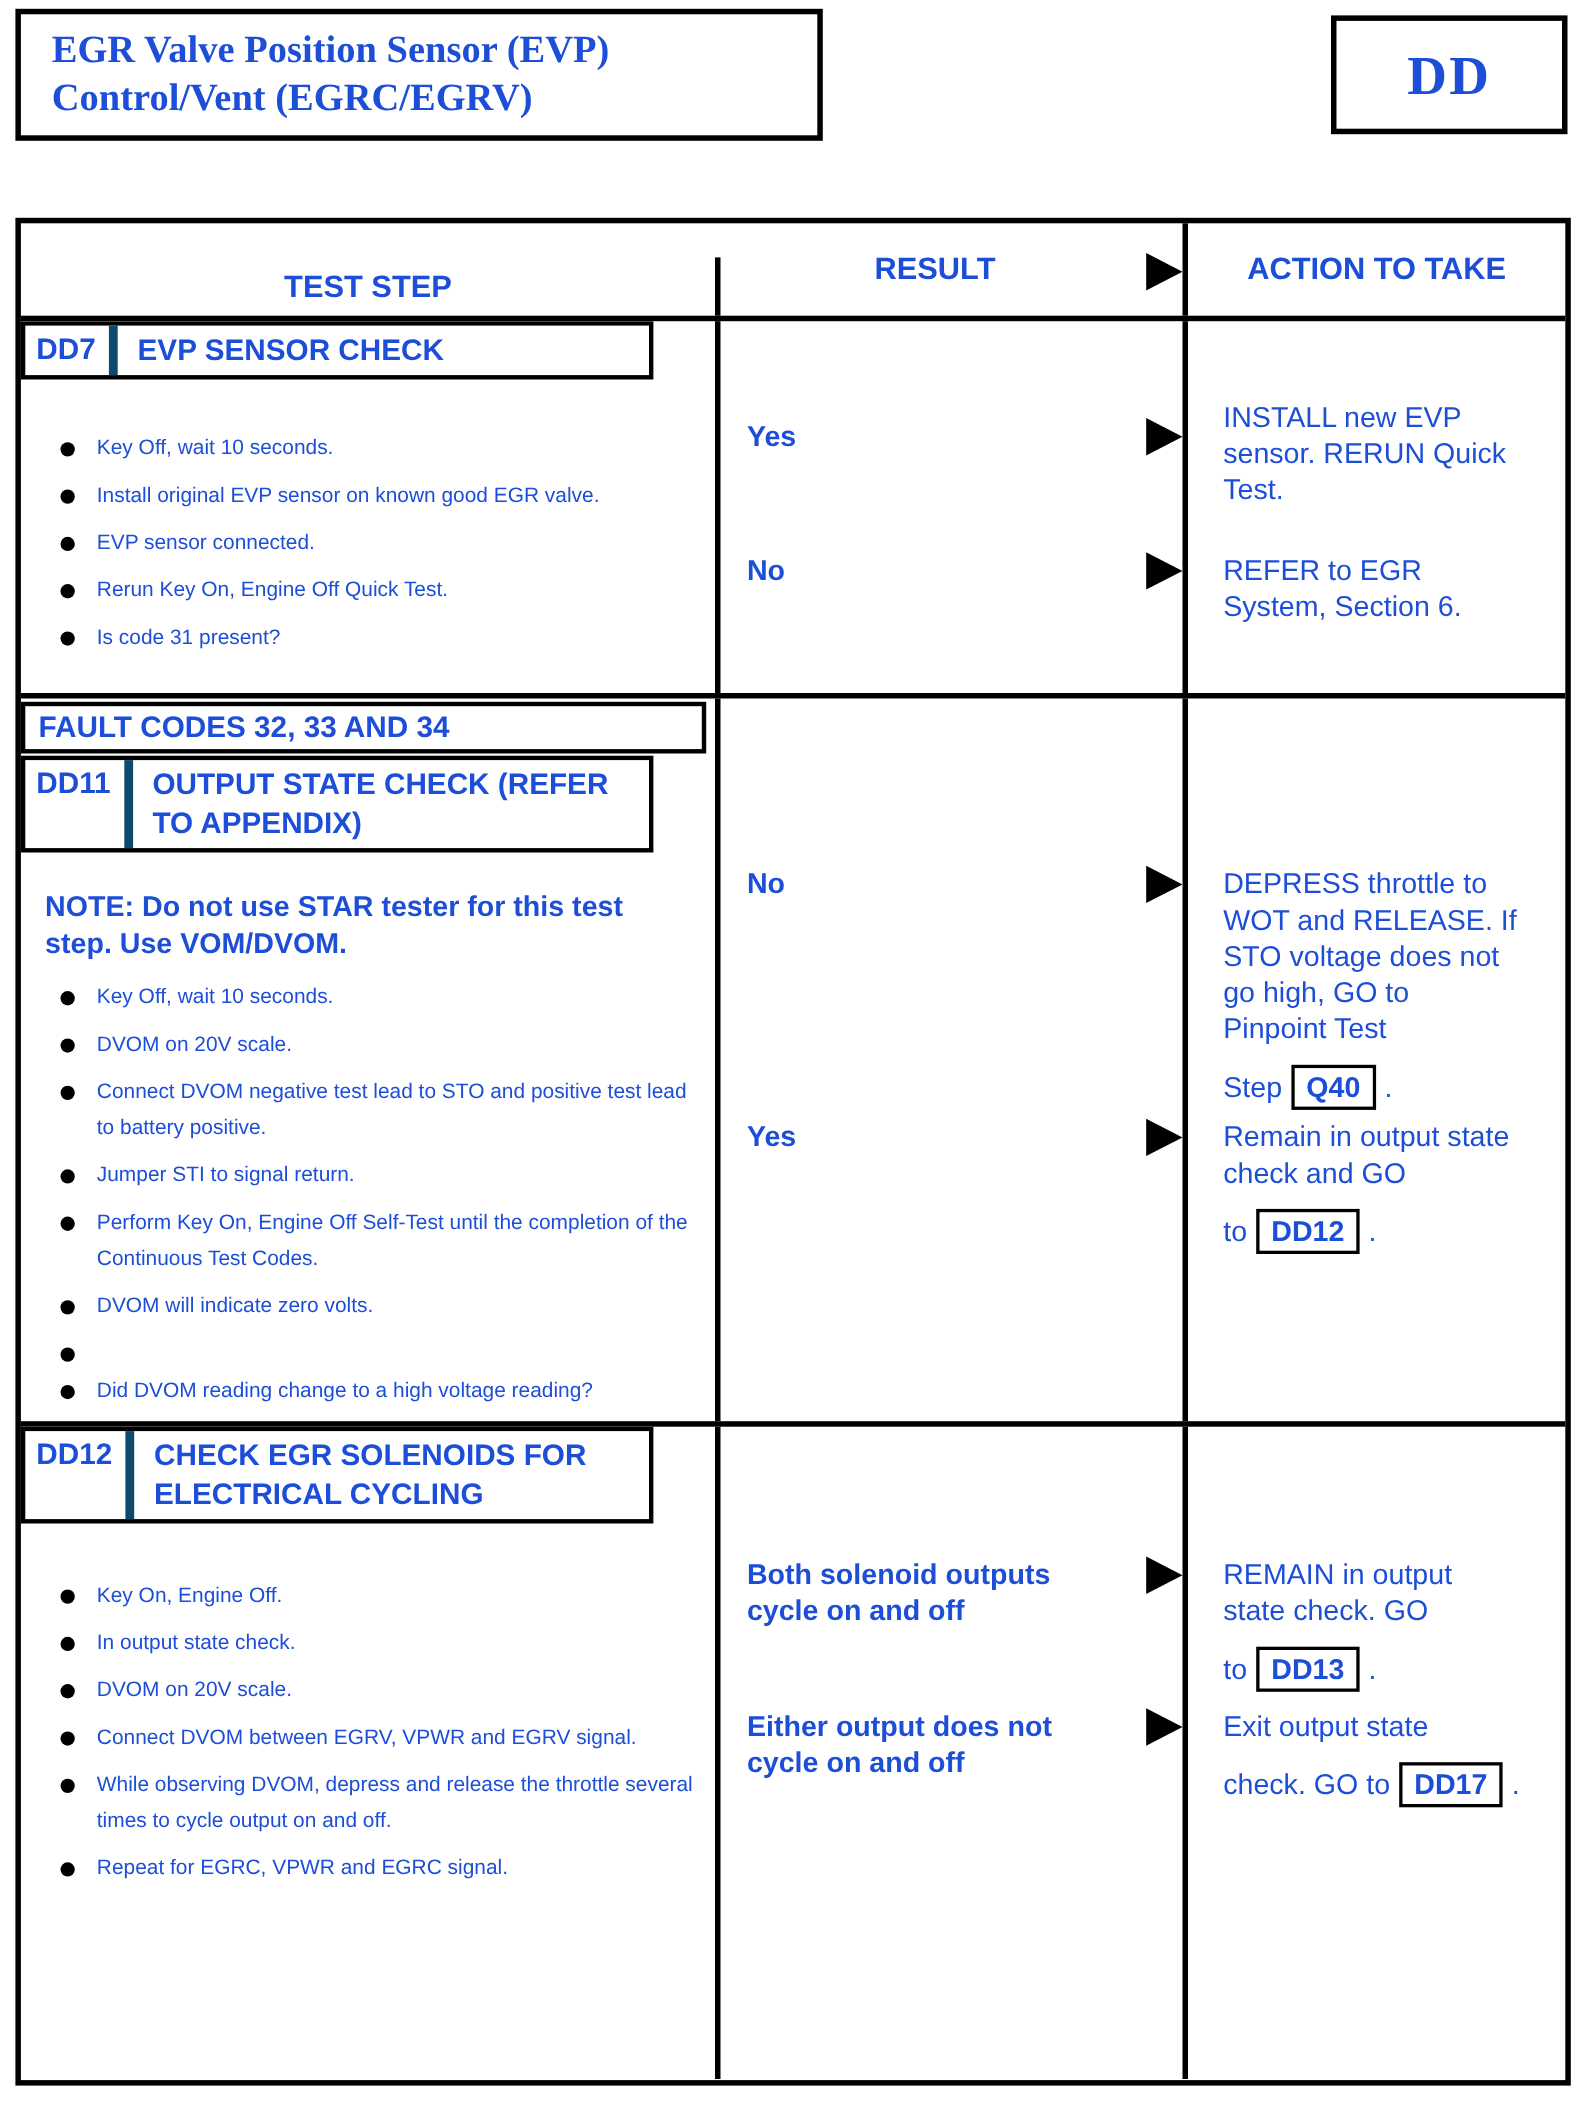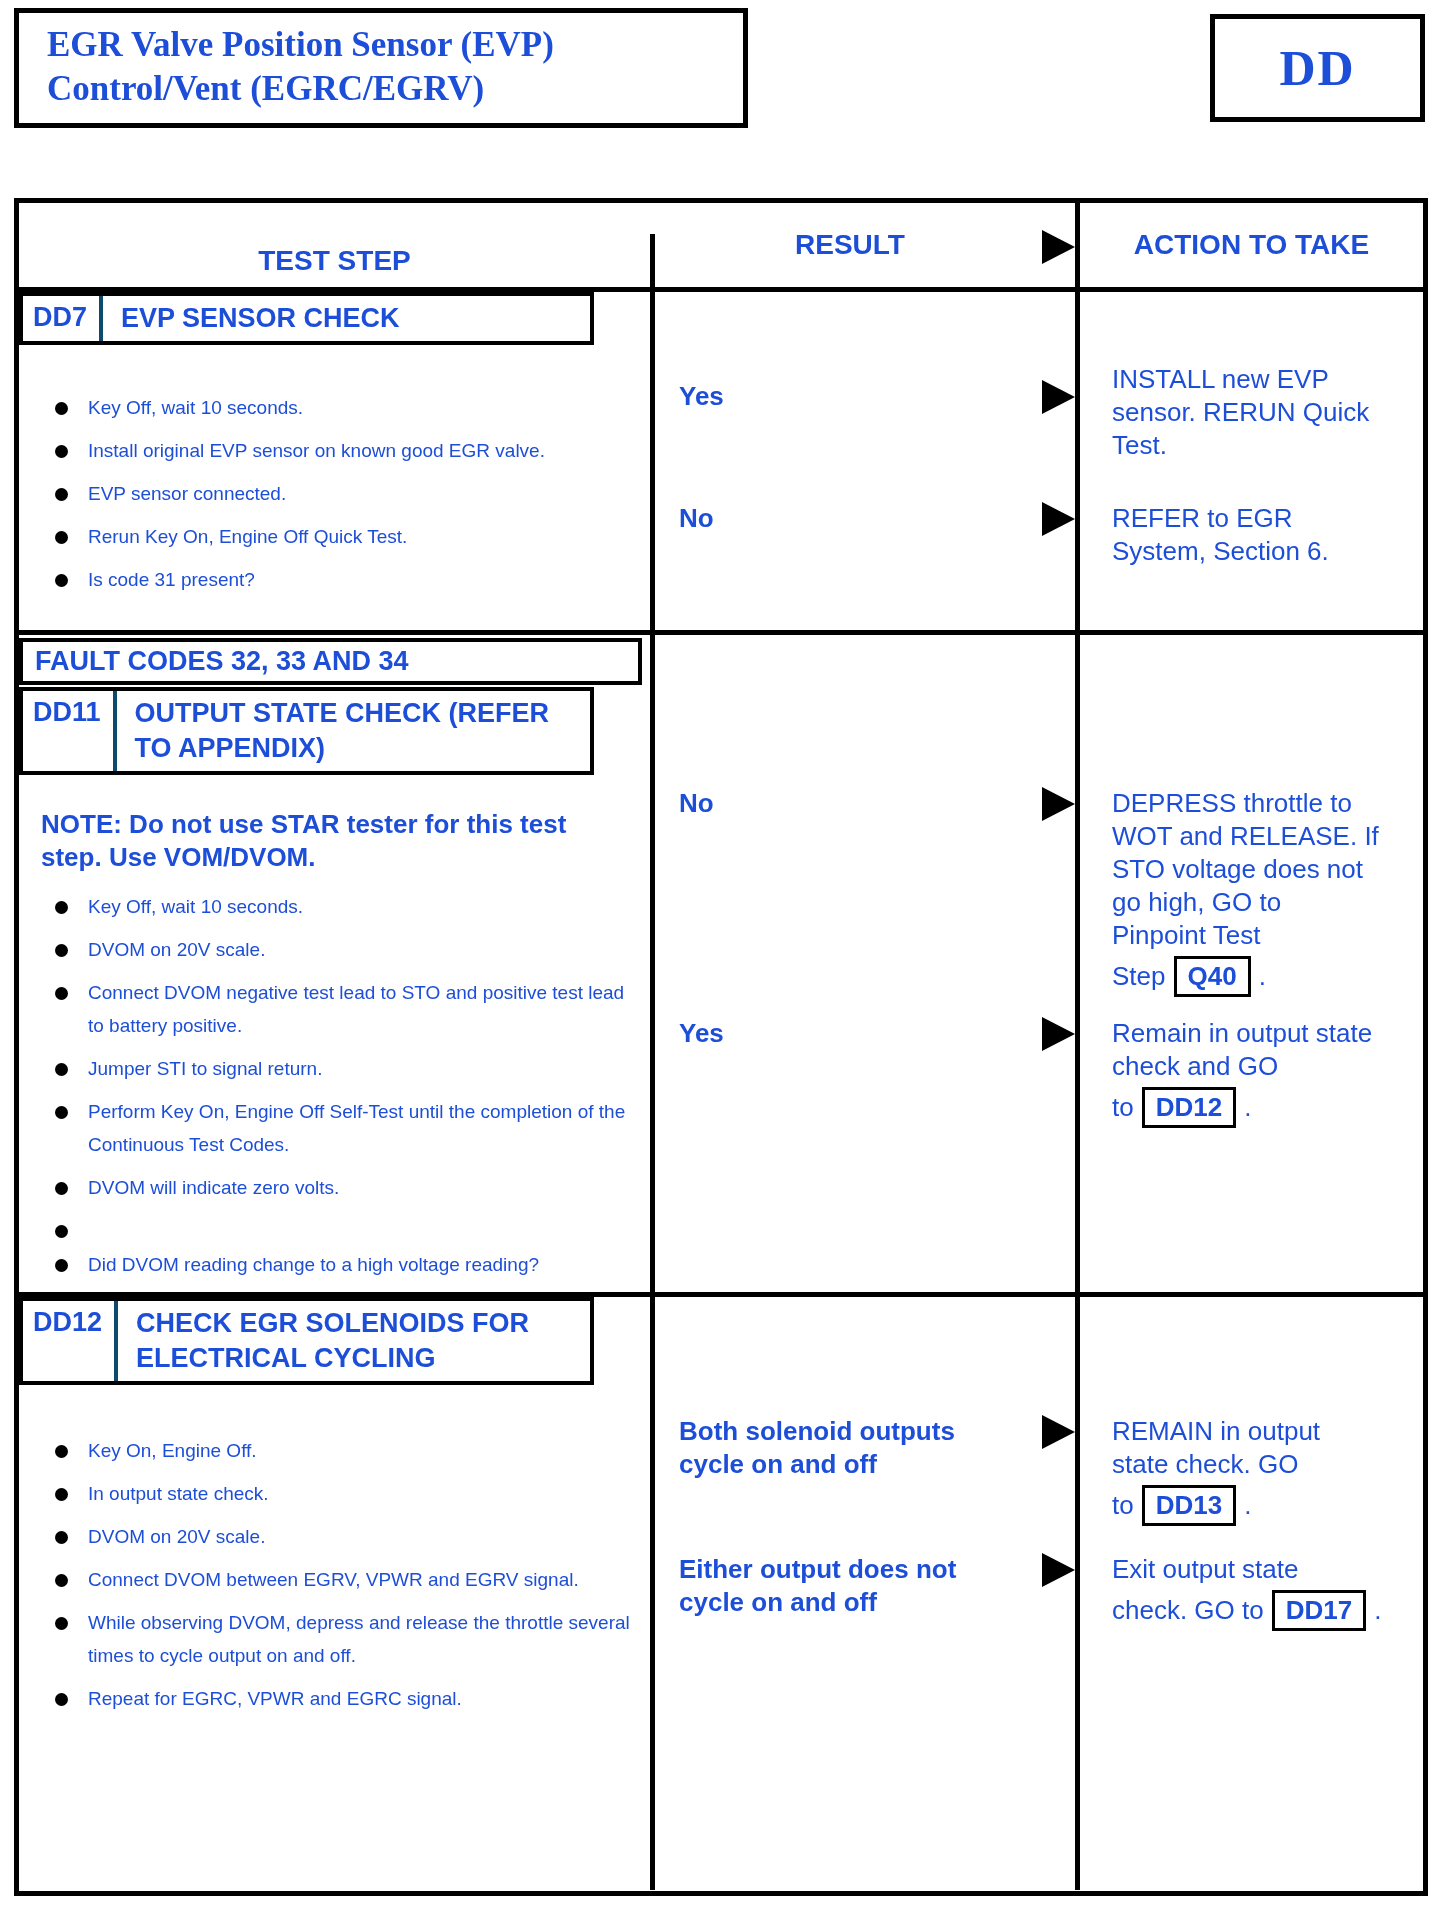--- a/index.html
+++ b/index.html
@@ -33,40 +33,40 @@
   .th2 .tri{position:absolute;right:0;top:27px;}
 
   .trow{display:grid;grid-template-columns:636px 425px 1fr;box-sizing:border-box;}
   .trow + .trow{border-top:5px solid #000;}
   .c1{border-right:5px solid #000;box-sizing:border-box;overflow:hidden;}
   .c2{border-right:5px solid #000;position:relative;box-sizing:border-box;}
   .c3{position:relative;box-sizing:border-box;}
 
   
   .stepband{display:flex;border:4px solid #000;margin-right:56px;box-sizing:border-box;align-items:stretch;}
-  .badge{font-weight:bold;font-size:27px;padding:6px 12px 6px 10px;border-right:4px solid #0c4a6e;
+  .badge{font-weight:bold;font-size:27px;padding:6px 12px 6px 10px;border-right:8px solid #0c4a6e;
          display:flex;align-items:flex-start;white-space:nowrap;}
   .steptitle{font-weight:bold;font-size:27px;line-height:35px;padding:5px 10px 5px 18px;max-width:445px;}
   .faultband{border:4px solid #000;margin:3px 8px 2px 0;font-weight:bold;font-size:27px;
              padding:4px 8px 4px 12px;box-sizing:border-box;}
 
   
   .bullets{padding-left:36px;}
   .bullet{display:flex;margin-bottom:10px;}
   .dot{flex:0 0 13px;width:13px;height:13px;border-radius:50%;background:#000;margin:11px 20px 0 0;}
   .btext{font-size:19px;line-height:33px;max-width:545px;}
   .note{font-weight:bold;font-size:26px;line-height:33px;max-width:545px;padding-left:22px;margin-top:33px;}
 
   
   .result{position:absolute;left:24px;right:0;display:flex;justify-content:space-between;align-items:flex-start;font-weight:bold;}
   .rtext{font-size:26px;line-height:33px;max-width:300px;}
   .result .tri{margin-top:0;}
   .action{position:absolute;left:32px;right:6px;}
   .atext{font-size:26px;line-height:33px;max-width:268px;}
-  .refline{display:flex;align-items:center;margin-top:4px;font-size:26px;}
+  .refline{display:flex;align-items:center;margin-top:16px;font-size:26px;}
   .refbox{display:inline-block;border:3px solid #000;font-weight:bold;padding:2px 11px;margin:0 8px;}
 </style>
 </head>
 <body>
 
 <div class="page">
 
   <div class="masthead">
     <div class="mbox title-box">
       <div>EGR Valve Position Sensor (EVP)</div>

